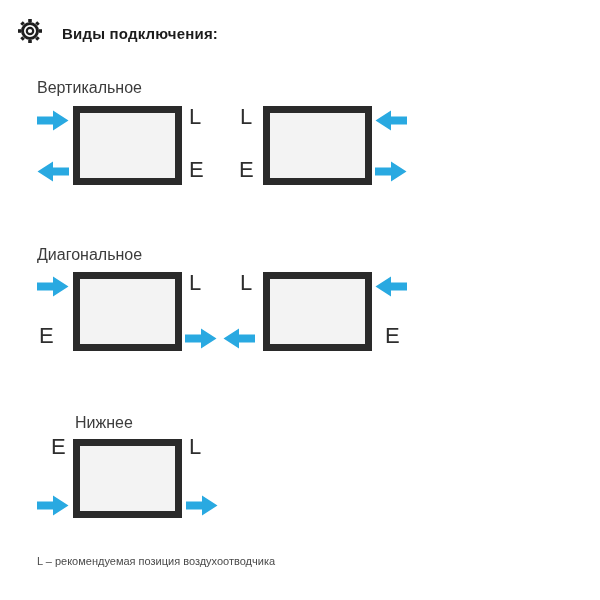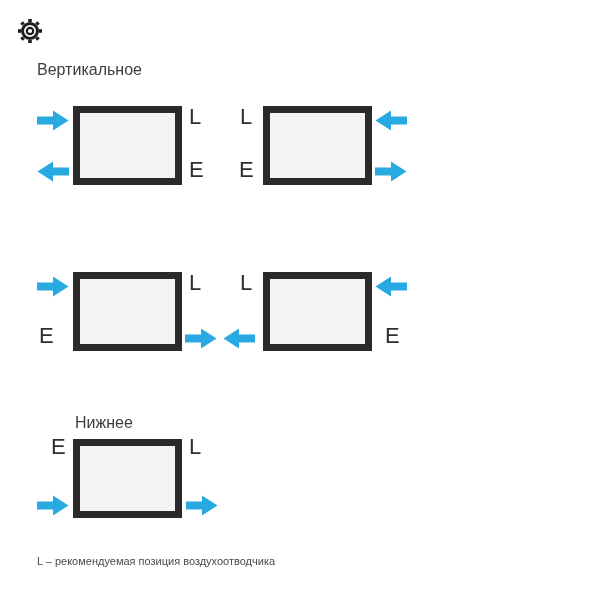--- a/index.html
+++ b/index.html
@@ -27,21 +27,21 @@
     position:absolute;left:62px;top:25px;
     font-size:15px;font-weight:bold;color:var(--heading-text);
     letter-spacing:.2px;
   }
 
   
   .section-title{
     position:absolute;left:37px;
     font-size:16px;color:var(--title-text);line-height:1;
   }
-  .t1{top:62px;} .t2{top:247px;} .t3{top:415px;margin-left:38px;}
+  .t1{top:80px;} .t2{top:247px;} .t3{top:415px;margin-left:38px;}
 
   
   .box{
     position:absolute;width:95px;height:65px;
     border:7px solid var(--radiator-border);
     background:var(--radiator-fill);
   }
   .b1a{left:73px;top:106px;}
   .b1b{left:263px;top:106px;}
   .b2a{left:73px;top:272px;}
@@ -97,20 +97,21 @@
           <line x1="14" y1="23" x2="14" y2="26"></line>
           <line x1="7.6" y1="20.4" x2="5.5" y2="22.5"></line>
           <line x1="5" y1="14" x2="2" y2="14"></line>
           <line x1="7.6" y1="7.6" x2="5.5" y2="5.5"></line>
           <line x1="14" y1="5" x2="14" y2="2"></line>
           <line x1="20.4" y1="7.6" x2="22.5" y2="5.5"></line>
         </g>
       </g>
     </svg>
   </span>
+  <div class="page-title">Виды подключения:</div>
 
   <div class="section-title t1">Вертикальное</div>
 
   <span class="arrow right a1a-in">
     <svg viewBox="0 0 32 21">
         <path d="M0 6.5 H16 V0.5 L31.5 10.5 L16 20.5 V14.5 H0 Z" fill="var(--arrow)"></path>
       </svg>
   </span>
   <span class="arrow left a1a-out">
     <svg viewBox="0 0 32 21">
@@ -128,20 +129,21 @@
     <svg viewBox="0 0 32 21">
         <path d="M0 6.5 H16 V0.5 L31.5 10.5 L16 20.5 V14.5 H0 Z" fill="var(--arrow)"></path>
       </svg>
   </span>
   <span class="arrow right a1b-out">
     <svg viewBox="0 0 32 21">
         <path d="M0 6.5 H16 V0.5 L31.5 10.5 L16 20.5 V14.5 H0 Z" fill="var(--arrow)"></path>
       </svg>
   </span>
 
+  <div class="section-title t2">Диагональное</div>
 
   <span class="arrow right a2a-in">
     <svg viewBox="0 0 32 21">
         <path d="M0 6.5 H16 V0.5 L31.5 10.5 L16 20.5 V14.5 H0 Z" fill="var(--arrow)"></path>
       </svg>
   </span>
   <div class="box b2a"></div>
   <span class="lbl l2a-L">L</span>
   <span class="lbl l2a-E">E</span>
   <span class="arrow right a2a-out">

